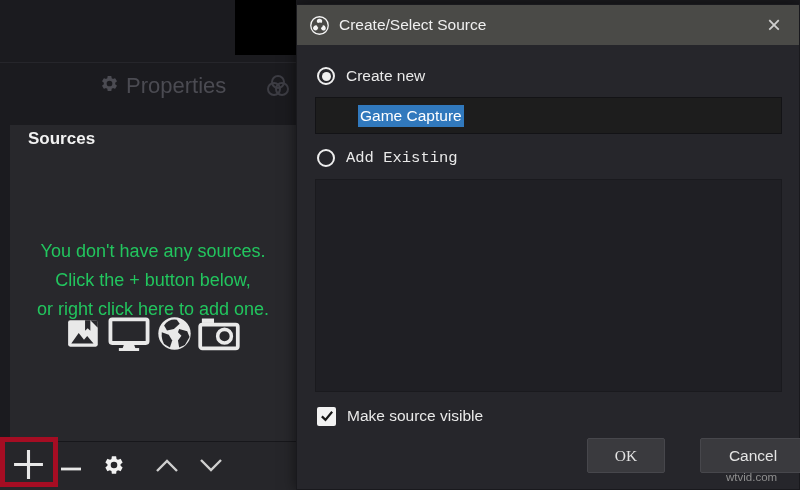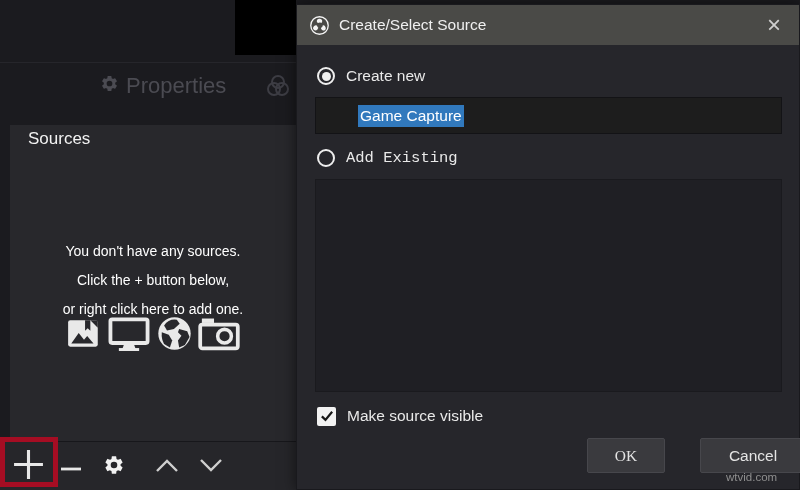--- a/index.html
+++ b/index.html
@@ -23,25 +23,25 @@
   .props-btn svg { width:19px; height:19px; }
   .filters-partial { position:absolute; left:264px; top:72px; width:30px; height:28px; color:#3d3d44; }
   .filters-partial svg { width:28px; height:28px; }
 
   .sources-panel {
     position:absolute; left:10px; top:125px; width:286px; height:316px;
     background:#28282c;
   }
   .panel-title {
     position:absolute; left:18px; top:4px;
-    font-size:17px; font-weight:normal; color:#f2f2f2;
+    font-size:17px; font-weight:bold; color:#f2f2f2;
   }
   .empty-text {
     position:absolute; left:0; top:112px; width:286px;
-    text-align:center; color:#ffffff; font-size:14px; line-height:29px;
+    text-align:center; color:#22c55e; font-size:18px; line-height:29px;
   }
   .source-icons {
     position:absolute; left:0; top:190px; width:286px;
     display:flex; justify-content:center; align-items:center; gap:5px;
   }
   .source-icons .sicon { display:flex; align-items:center; }
 
   .sources-toolbar {
     position:absolute; left:0; top:441px; width:296px; height:49px;
     background:#26262a; border-top:1px solid #17171b;

